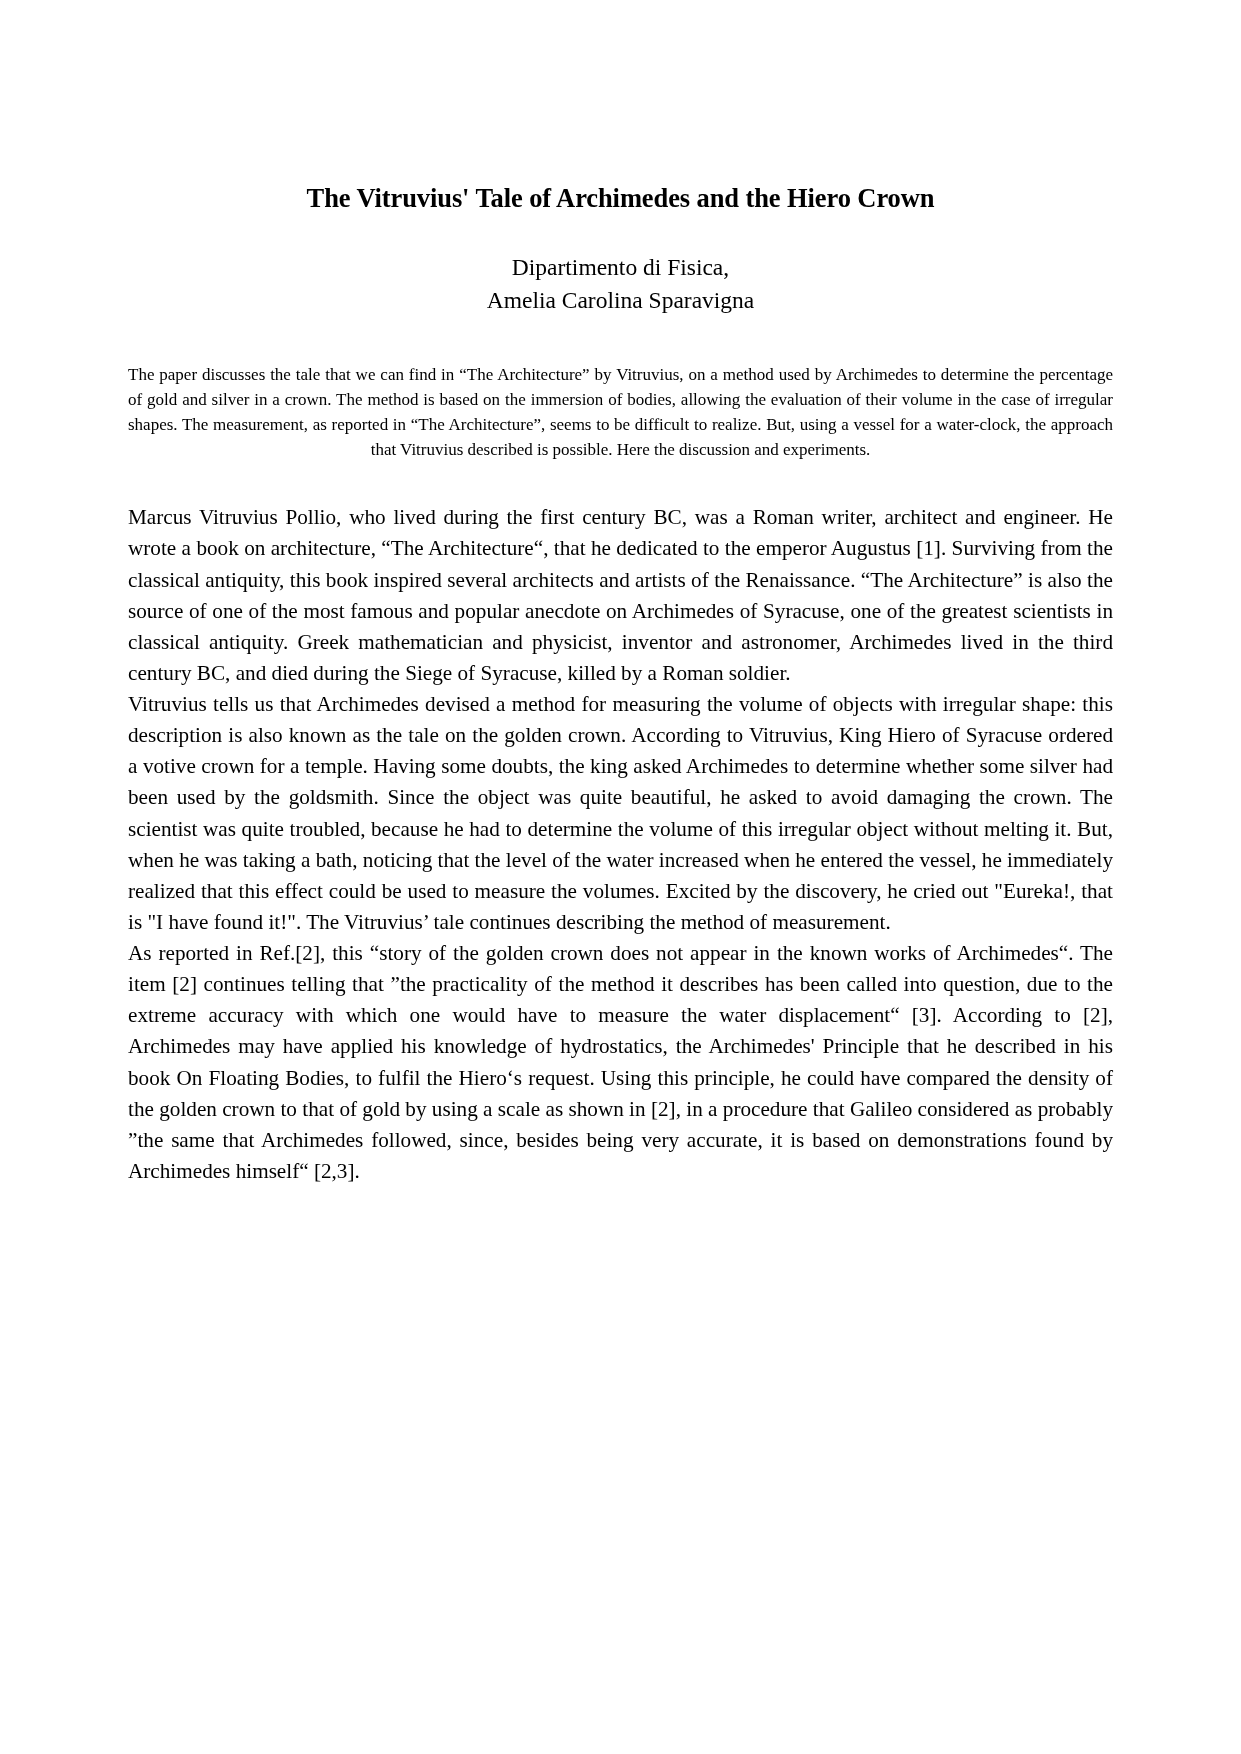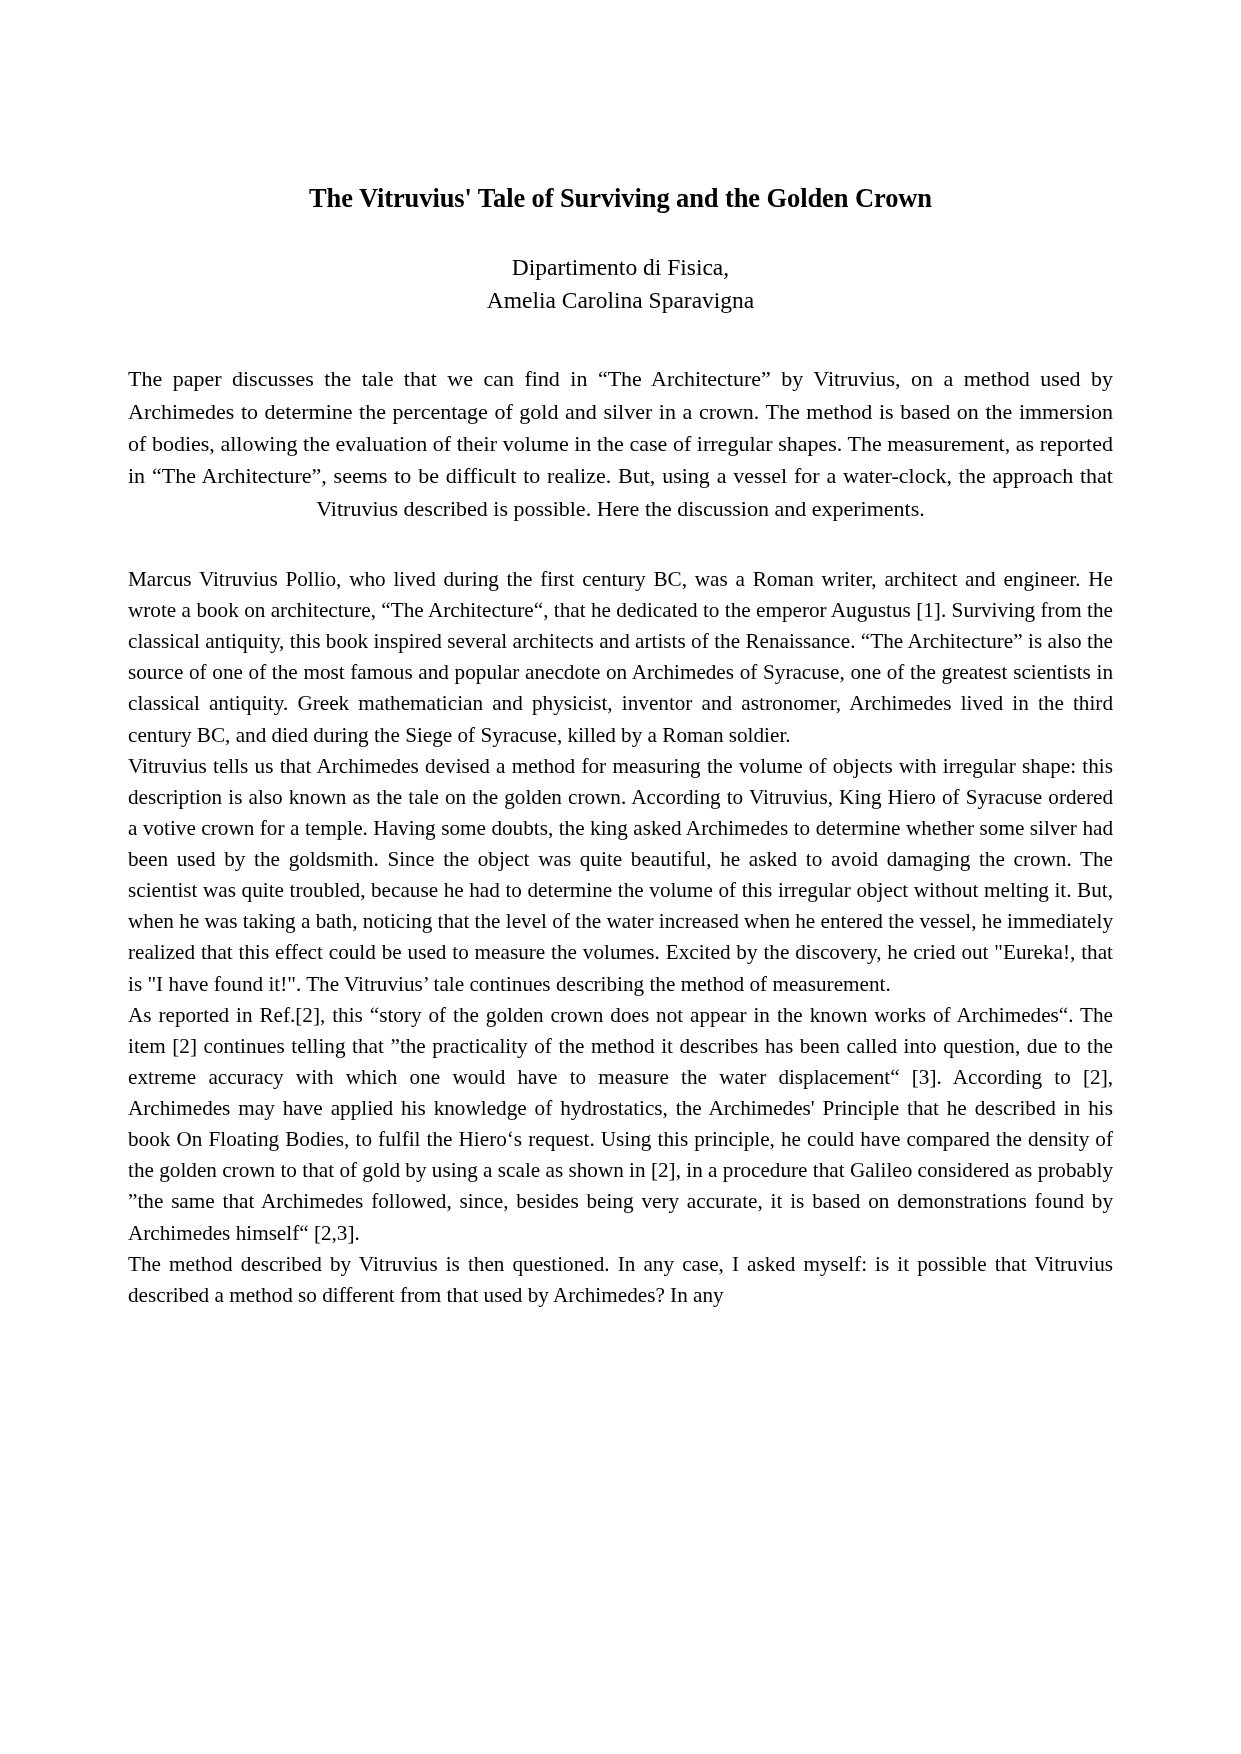--- a/index.html
+++ b/index.html
@@ -49,21 +49,21 @@
     font-size: 23.5px;
     line-height: 1.38;
     font-weight: normal;
   }
   .author-line { display: block; }
 
   
   .abstract {
     margin-top: 47px;
     text-align: center;
-    font-size: 22px;
+    font-size: 17px;
     line-height: 1.47;
     text-align: justify;
     text-align-last: center;
     hyphens: none;
   }
 
   
   .body-text {
     margin-top: 39px;
     font-size: 21.2px;
@@ -79,30 +79,29 @@
   .body-text p:last-child {
     text-align: justify;
   }
 </style>
 </head>
 <body>
 
 <div class="page">
   <div class="content">
 
-    <h1 class="doc-title">The Vitruvius' Tale of Surviving and the Golden Crown</h1>
+    <h1 class="doc-title">The Vitruvius' Tale of Archimedes and the Hiero Crown</h1>
 
     <div class="author-block">
       <span class="author-line">Dipartimento di Fisica,</span>
       <span class="author-line">Amelia Carolina Sparavigna</span>
     </div>
 
     <div class="abstract">The paper discusses the tale that we can find in “The Architecture” by Vitruvius, on a method used by Archimedes to determine the percentage of gold and silver in a crown. The method is based on the immersion of bodies, allowing the evaluation of their volume in the case of irregular shapes. The measurement, as reported in “The Architecture”, seems to be difficult to realize. But, using a vessel for a water-clock, the approach that Vitruvius described is possible. Here the discussion and experiments.</div>
 
     <div class="body-text">
       <p>Marcus Vitruvius Pollio, who lived during the first century BC, was a Roman writer, architect and engineer. He wrote a book on architecture, “The Architecture“, that he dedicated to the emperor Augustus [1]. Surviving from the classical antiquity, this book inspired several architects and artists of the Renaissance. “The Architecture” is also the source of one of the most famous and popular anecdote on Archimedes of Syracuse, one of the greatest scientists in classical antiquity. Greek mathematician and physicist, inventor and astronomer, Archimedes lived in the third century BC, and died during the Siege of Syracuse, killed by a Roman soldier.</p>
       <p>Vitruvius tells us that Archimedes devised a method for measuring the volume of objects with irregular shape: this description is also known as the tale on the golden crown. According to Vitruvius, King Hiero of Syracuse ordered a votive crown for a temple. Having some doubts, the king asked Archimedes to determine whether some silver had been used by the goldsmith. Since the object was quite beautiful, he asked to avoid damaging the crown. The scientist was quite troubled, because he had to determine the volume of this irregular object without melting it. But, when he was taking a bath, noticing that the level of the water increased when he entered the vessel, he immediately realized that this effect could be used to measure the volumes. Excited by the discovery, he cried out "Eureka!, that is "I have found it!". The Vitruvius’ tale continues describing the method of measurement.</p>
       <p>As reported in Ref.[2], this “story of the golden crown does not appear in the known works of Archimedes“. The item [2] continues telling that ”the practicality of the method it describes has been called into question, due to the extreme accuracy with which one would have to measure the water displacement“ [3]. According to [2], Archimedes may have applied his knowledge of hydrostatics, the Archimedes' Principle that he described in his book On Floating Bodies, to fulfil the Hiero‘s request. Using this principle, he could have compared the density of the golden crown to that of gold by using a scale  as shown in [2], in a procedure that Galileo considered as probably ”the same that Archimedes followed, since, besides being very accurate, it is based on demonstrations found by Archimedes himself“ [2,3].</p>
-      <p>The method described by Vitruvius is then questioned. In any case, I asked myself: is it possible that Vitruvius described a method so different from that used by Archimedes? In any</p>
     </div>
 
   </div>
 </div>
 
 </body></html>

